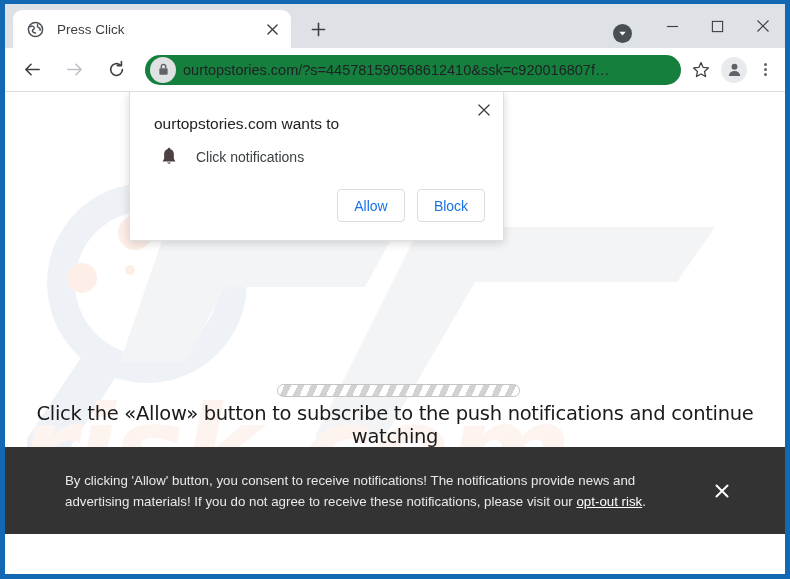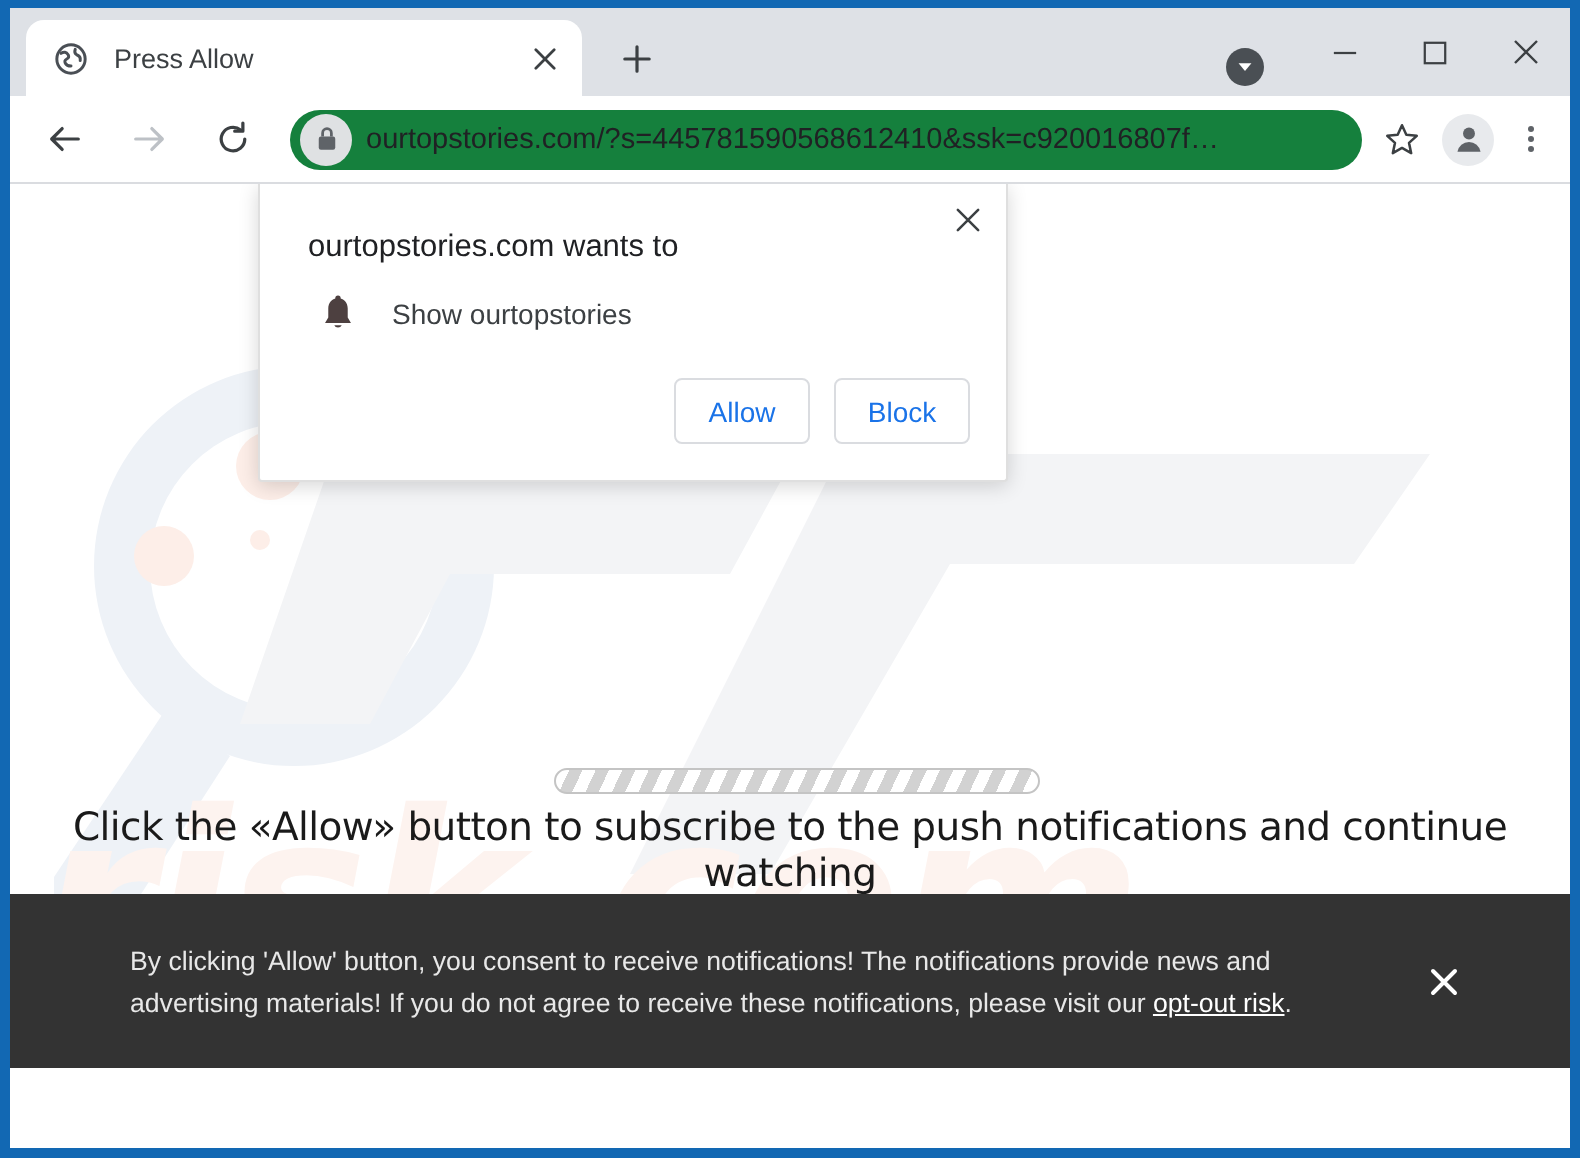--- a/index.html
+++ b/index.html
@@ -320,21 +320,21 @@
     <div id="tab-strip">
 
       <div id="tab-active">
         <span id="favicon">
           <svg width="17" height="17" viewBox="0 0 24 24">
             <circle cx="12" cy="12" r="10" fill="none" stroke="#4a4f55" stroke-width="2.1"></circle>
             <path d="M5 8 Q8 6 10 9 Q11 11 9 12 Q7 13 8 15 Q9 17 12 17" fill="none" stroke="#4a4f55" stroke-width="2.1" stroke-linecap="round"></path>
             <path d="M15 5.2 Q14 8 16 9 Q19 10 18.5 13" fill="none" stroke="#4a4f55" stroke-width="2.1" stroke-linecap="round"></path>
           </svg>
         </span>
-        <span id="tab-title">Press Allow</span>
+        <span id="tab-title">Press Click</span>
         <span id="tab-close">
           <svg width="11" height="11" viewBox="0 0 12 12">
             <path d="M1 1 L11 11 M11 1 L1 11" stroke="#3c4043" stroke-width="1.5" stroke-linecap="round"></path>
           </svg>
         </span>
       </div>
 
       <div id="new-tab">
         <svg width="15" height="15" viewBox="0 0 16 16">
           <path d="M8 1.5 L8 14.5 M1.5 8 L14.5 8" stroke="#3c4043" stroke-width="1.7" stroke-linecap="round"></path>
@@ -445,21 +445,21 @@
         <div id="dialog-title">ourtopstories.com wants to</div>
 
         <div id="dialog-row">
           <span id="bell-icon">
             <svg width="18" height="20" viewBox="0 0 20 22">
               <path d="M10 2.2 C6.6 2.2 4.6 4.7 4.6 8 L4.6 13 L2.8 16 L17.2 16 L15.4 13 L15.4 8 C15.4 4.7 13.4 2.2 10 2.2 Z" fill="#4d4040"></path>
               <circle cx="10" cy="2.2" r="1.5" fill="#4d4040"></circle>
               <path d="M7.9 17.2 A2.3 2.3 0 0 0 12.1 17.2 Z" fill="#4d4040"></path>
             </svg>
           </span>
-          <span id="dialog-permission-label">Show ourtopstories</span>
+          <span id="dialog-permission-label">Click notifications</span>
         </div>
 
         <div id="dialog-actions">
           <button class="dlg-btn">Allow</button>
           <button class="dlg-btn">Block</button>
         </div>
       </div>
 
       <div id="progress-bar"></div>
 

